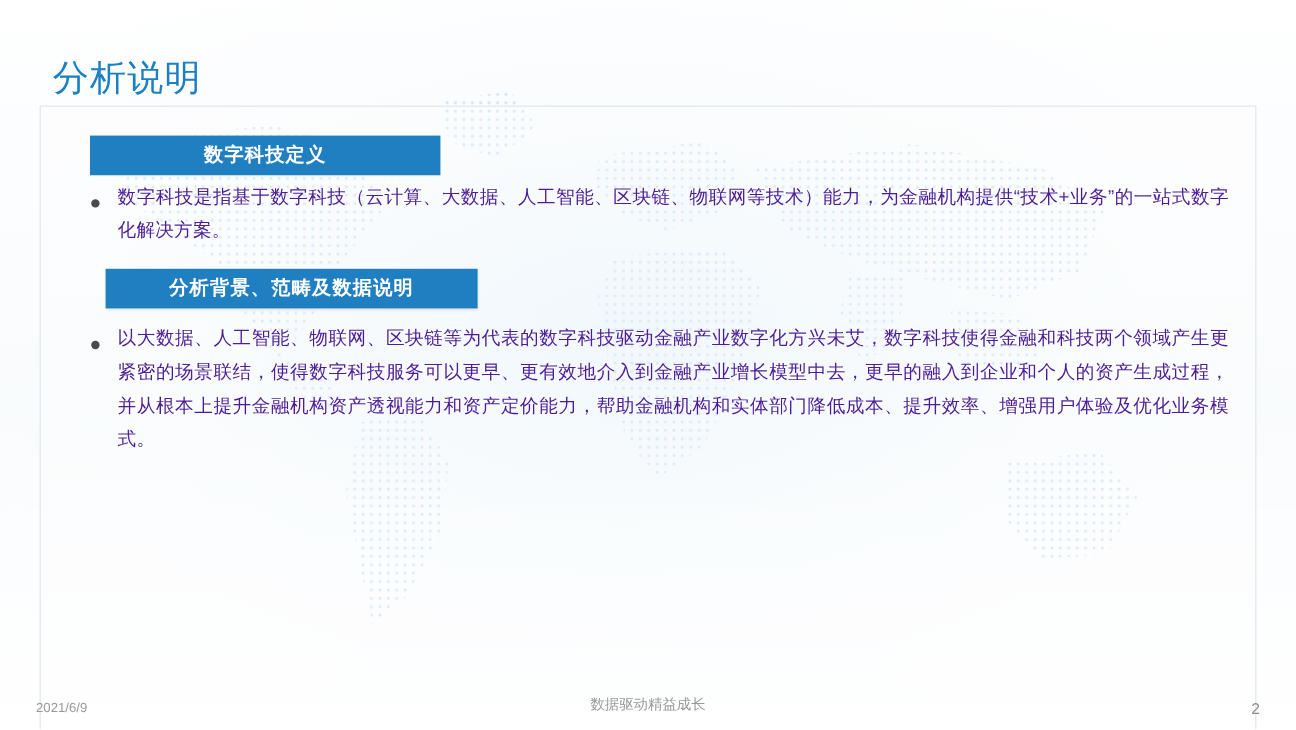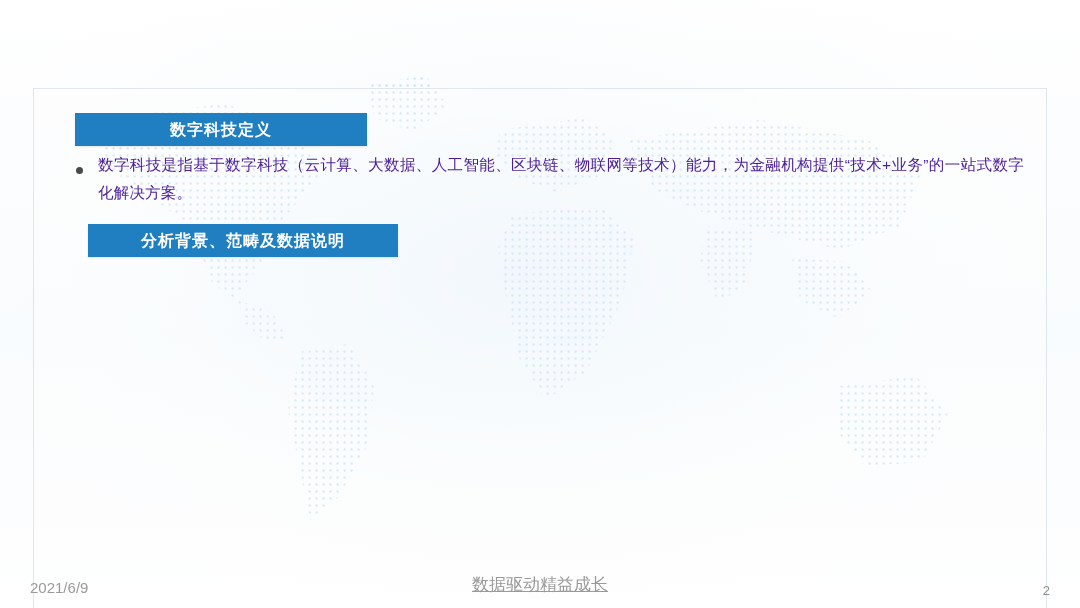--- a/index.html
+++ b/index.html
@@ -121,32 +121,31 @@
     font-size: 15.5px;
     line-height: 28px;
     color: #4c1d95;
     text-align: justify;
     letter-spacing: 0.2px;
   }
   .footer-date {
     position: absolute;
     left: 30px;
     bottom: 12px;
-    font-size: 15px;
+    font-size: 11px;
     color: #9a9a9a;
   }
   .footer-center {
     position: absolute;
     left: 0;
     right: 0;
     bottom: 12px;
     text-align: center;
-    font-size: 17px;
+    font-size: 12px;
     color: #9a9a9a;
-    text-decoration: underline;
   }
   .page-number {
     position: absolute;
     right: 30px;
     bottom: 10px;
     font-size: 13px;
     color: #8d8d8d;
   }
 </style>
 </head>
@@ -188,40 +187,45 @@
       <path d="M628 140 L760 120 L868 140 L920 176 L900 226 L840 250 L776 234 L712 216 L656 192 Z"></path>
 
       <path d="M706 226 L756 232 L746 286 L718 302 L700 262 Z"></path>
 
       <path d="M792 258 L848 262 L872 292 L838 318 L800 300 Z"></path>
 
       <path d="M838 386 L916 376 L948 414 L922 462 L866 466 L836 430 Z"></path>
     </g>
   </svg>
 
+  <h1 class="page-title">分析说明</h1>
 
   <div class="content-panel">
 
     <div class="section">
       <div class="sec1-header-wrap">
         <div class="section-header sec1-header">数字科技定义</div>
       </div>
       <div class="bullets b1">
         <div class="bullet">
           <div class="bullet-dot"><span></span></div>
           <div class="bullet-text">数字科技是指基于数字科技（云计算、大数据、人工智能、区块链、物联网等技术）能力，为金融机构提供“技术+业务”的一站式数字化解决方案。</div>
         </div>
       </div>
     </div>
 
     <div class="section">
       <div class="sec2-header-wrap">
         <div class="section-header sec2-header">分析背景、范畴及数据说明</div>
       </div>
       <div class="bullets b2">
+        <div class="bullet">
+          <div class="bullet-dot"><span></span></div>
+          <div class="bullet-text">以大数据、人工智能、物联网、区块链等为代表的数字科技驱动金融产业数字化方兴未艾，数字科技使得金融和科技两个领域产生更紧密的场景联结，使得数字科技服务可以更早、更有效地介入到金融产业增长模型中去，更早的融入到企业和个人的资产生成过程，并从根本上提升金融机构资产透视能力和资产定价能力，帮助金融机构和实体部门降低成本、提升效率、增强用户体验及优化业务模式。</div>
+        </div>
       </div>
     </div>
 
   </div>
 
   <div class="footer-date">2021/6/9</div>
   <div class="footer-center">数据驱动精益成长</div>
   <div class="page-number">2</div>
 
 </div>

